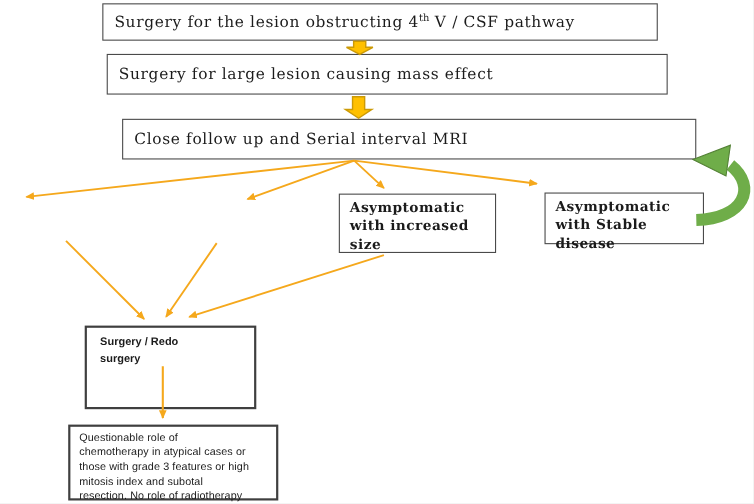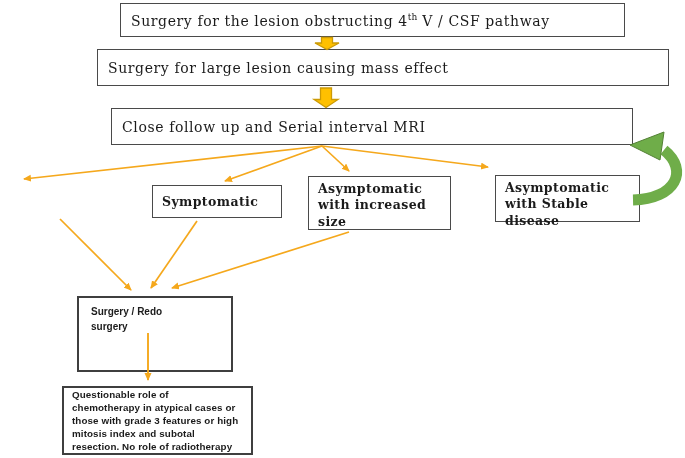--- a/index.html
+++ b/index.html
@@ -40,29 +40,29 @@
     align-items:flex-start;
     line-height:1.3;
     padding-top:4px;
   }
   .sans-box{
     font-family:"Liberation Sans", sans-serif;
     font-weight:bold;
     border-width:2px;
     border-color:#3f3f3f;
   }
-  #node-step1{left:120px;top:3px;width:505px;height:34px;}
-  #node-step2{left:97px;top:49px;width:572px;height:37px;}
+  #node-step1{left:93px;top:3px;width:505px;height:34px;}
+  #node-step2{left:97px;top:49px;width:510px;height:37px;}
   #node-step3{left:111px;top:108px;width:522px;height:37px;}
   #node-recurrence{left:7px;top:185px;width:118px;height:31px;}
   #node-symptomatic{left:152px;top:185px;width:130px;height:33px;}
   #node-asym-increased{left:308px;top:176px;width:143px;height:54px;}
   #node-asym-stable{left:495px;top:175px;width:145px;height:47px;}
   #node-surgery-redo{left:77px;top:296px;width:156px;height:76px;font-size:10px;line-height:1.5;padding:6px 12px;}
-  #node-chemo{left:62px;top:386px;width:191px;height:69px;font-size:9.8px;font-weight:700;line-height:13.2px;padding:4px 8px;letter-spacing:0.1px;align-items:center;}
+  #node-chemo{left:62px;top:386px;width:191px;height:69px;font-size:9.8px;font-weight:400;line-height:13.2px;padding:4px 8px;letter-spacing:0.1px;}
   sup{font-size:9px;letter-spacing:0;}
   #arrow-layer{
     position:absolute;left:0;top:0;width:685px;height:458px;
     z-index:3;pointer-events:none;
   }
 </style>
 </head>
 <body>
 
 <div id="stage">
@@ -73,23 +73,20 @@
 
   <div class="node serif-box" id="node-step2">
     <span>Surgery for large lesion causing mass effect</span>
   </div>
 
   <div class="node serif-box" id="node-step3">
     <span>Close follow up and Serial interval MRI</span>
   </div>
 
 
-  <div class="node serif-bold" id="node-symptomatic">
-    <span>Symptomatic</span>
-  </div>
 
   <div class="node serif-bold multiline" id="node-asym-increased">
     <span>Asymptomatic
 with increased
 size</span>
   </div>
 
   <div class="node serif-bold multiline" id="node-asym-stable">
     <span>Asymptomatic
 with Stable

